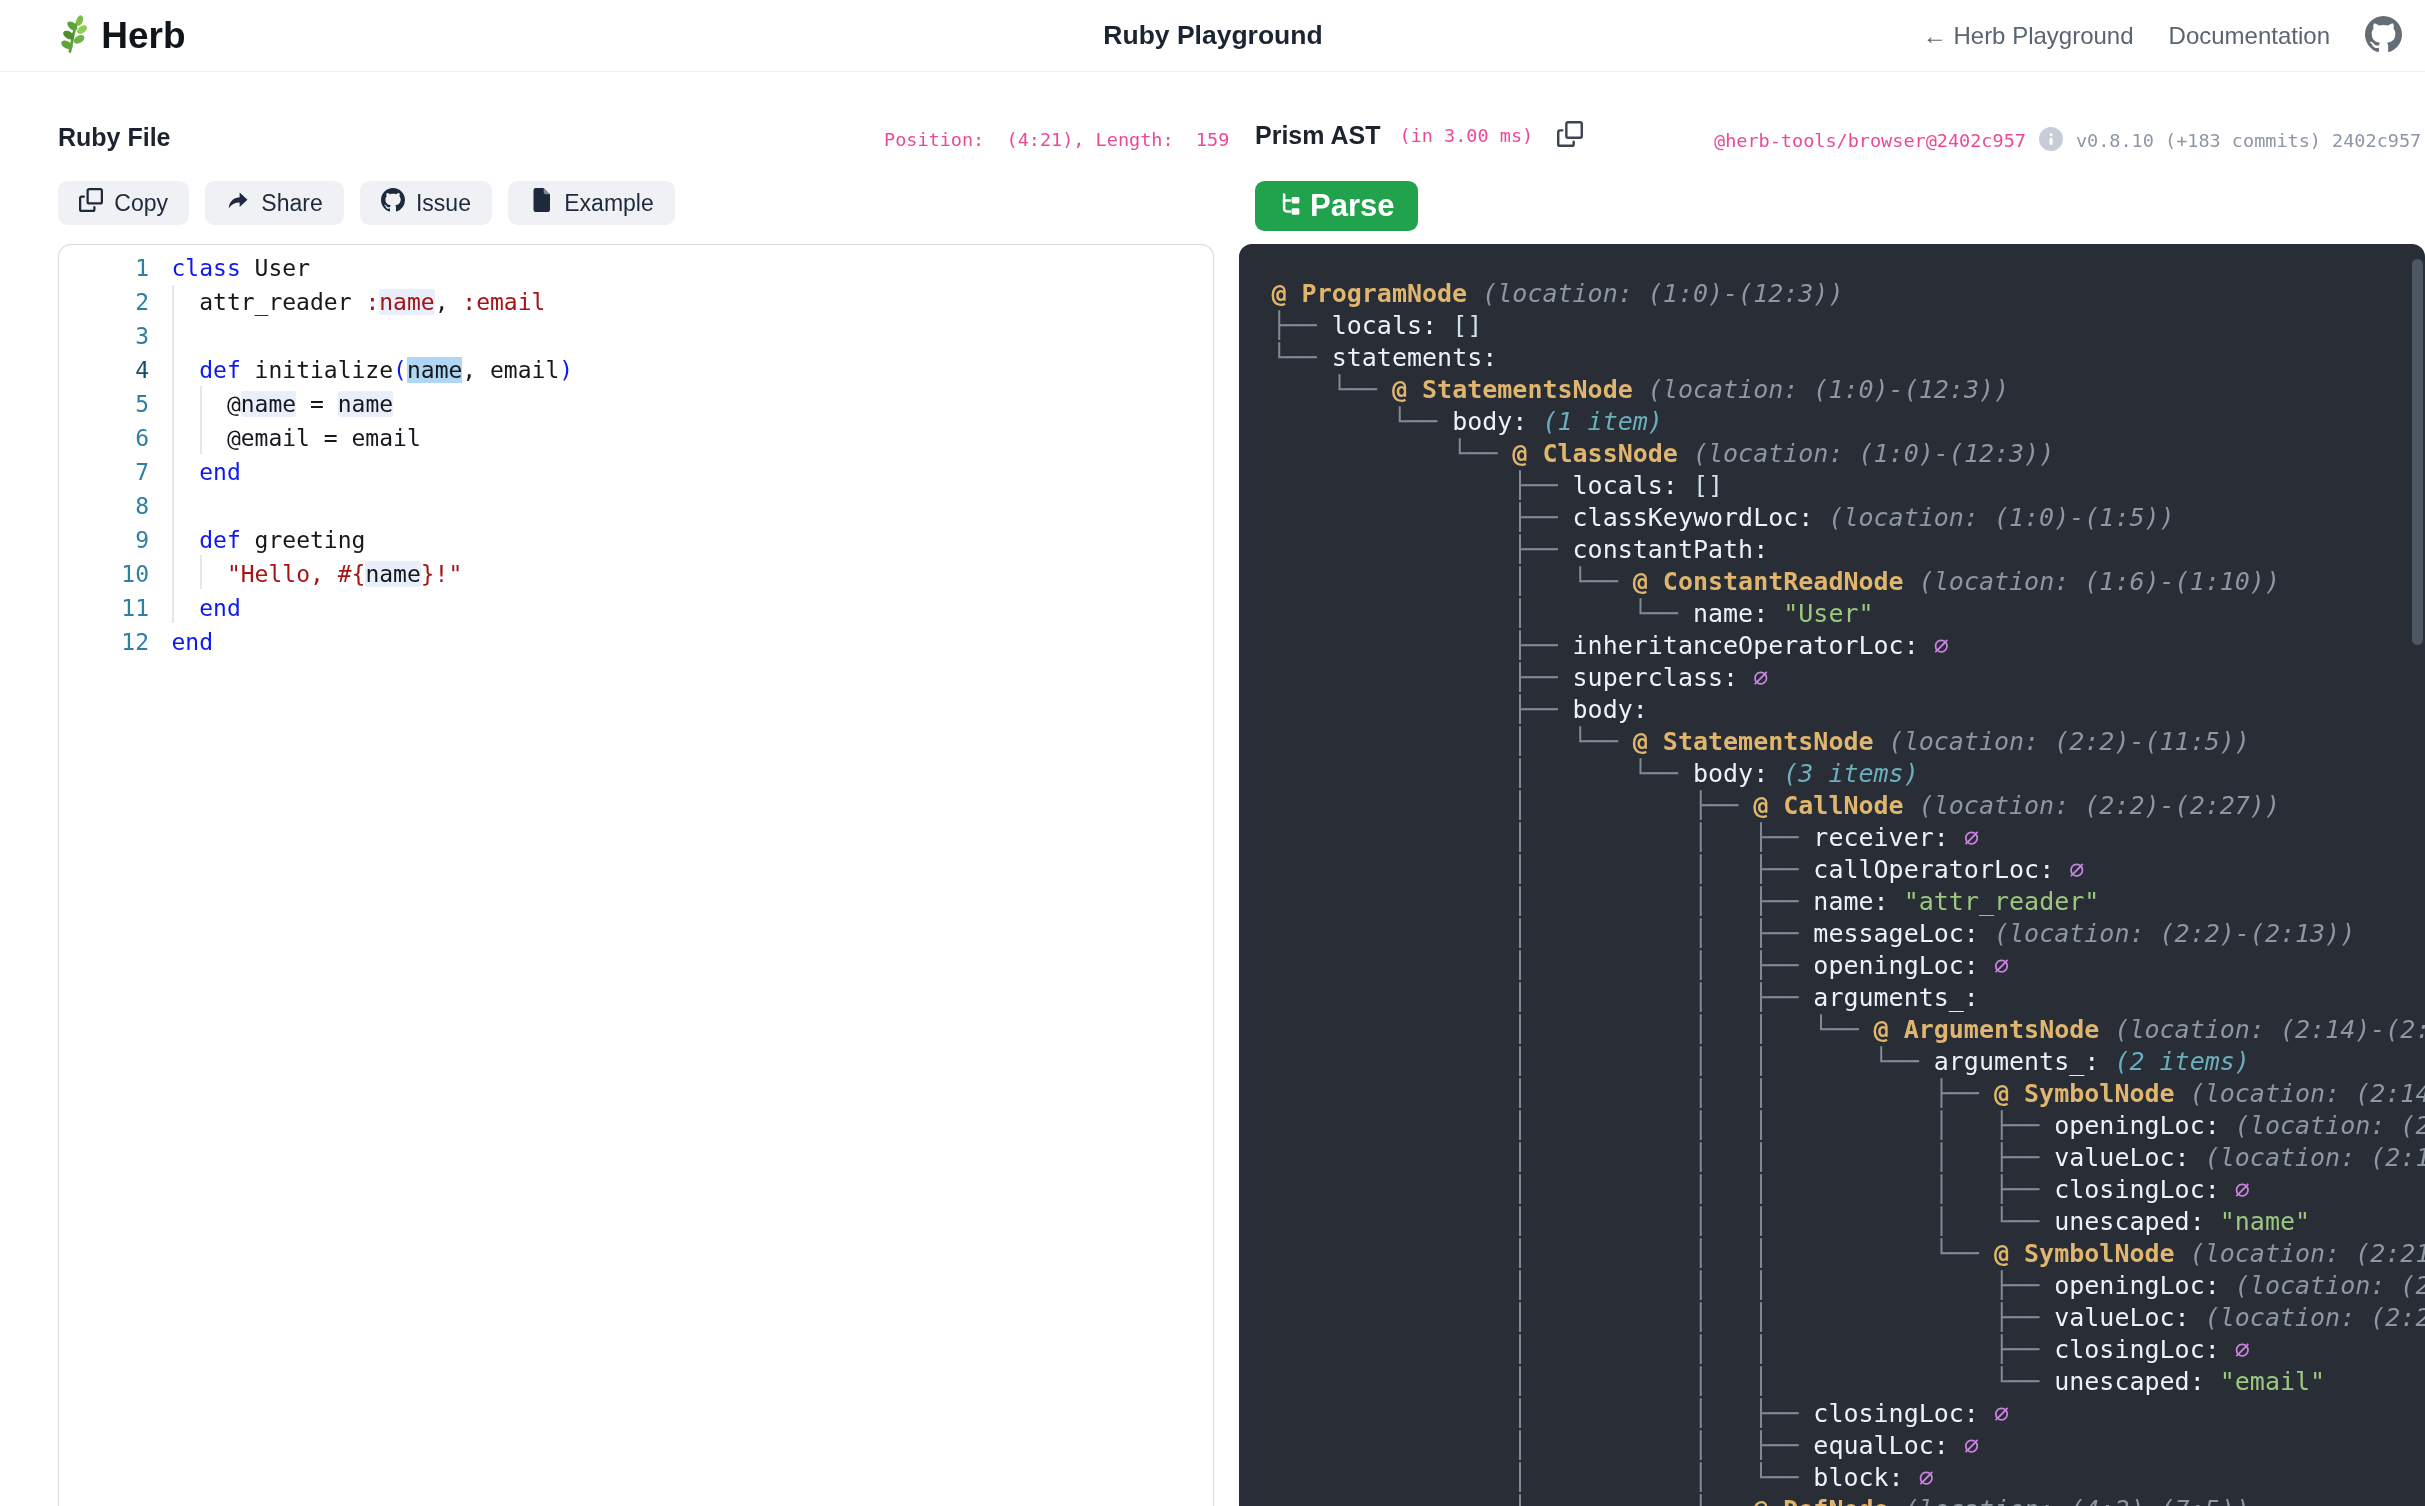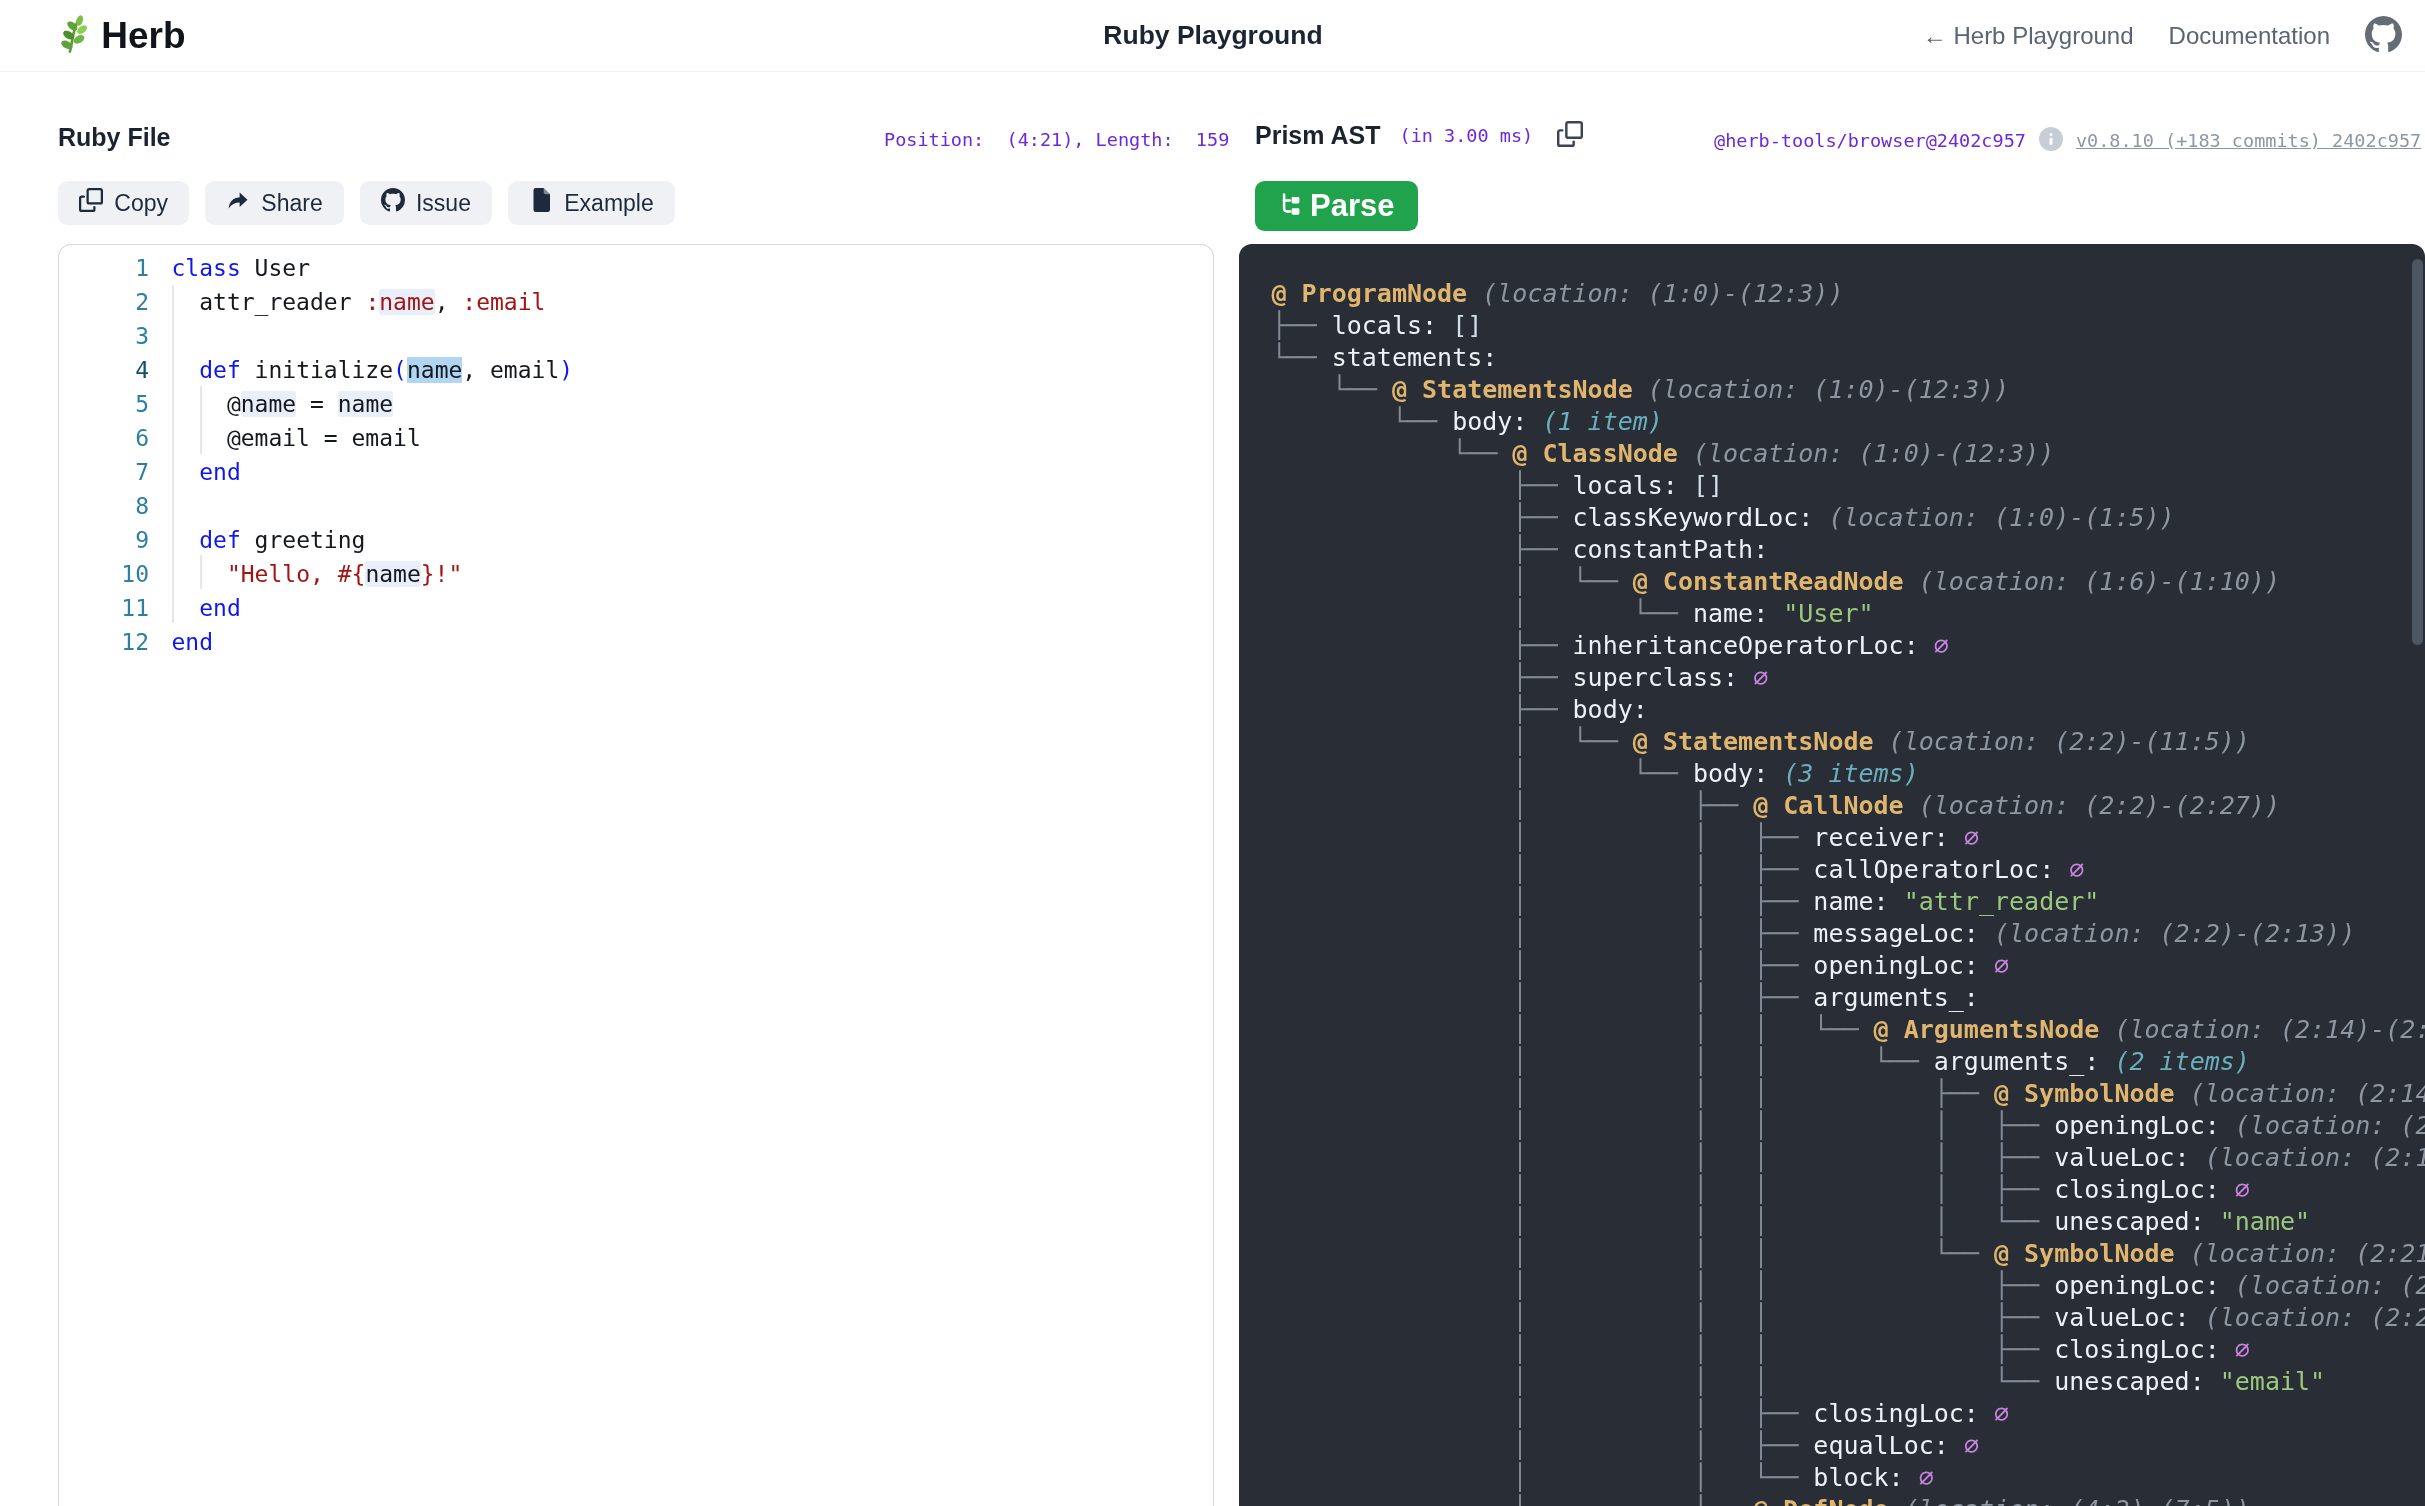--- a/index.html
+++ b/index.html
@@ -9,24 +9,24 @@
   .header{position:relative;height:72px;border-bottom:1.6px solid #eceef1;display:flex;align-items:center;padding:0 24px;box-sizing:border-box;}
   .logo{display:flex;align-items:center;gap:11.3px;margin-left:27px;}
   .logo-text{font-size:37px;font-weight:bold;color:#10151c;}
   .header-title{position:absolute;left:50%;transform:translateX(-50%);font-size:26.5px;font-weight:600;color:#1b2433;}
   .header-right{margin-left:auto;display:flex;align-items:center;gap:35px;}
   .header-link{font-size:24px;color:#5a6472;text-decoration:none;cursor:pointer;}
   
   .abs{position:absolute;}
   .panel-label{font-size:25px;font-weight:bold;color:#1b2330;}
   .mono{font-family:"DejaVu Sans Mono",monospace;}
-  .metagray{font-size:18.5px;color:#6d28d9;white-space:pre;}
+  .metagray{font-size:18.5px;color:#ec4899;white-space:pre;}
   .prism-head{display:flex;align-items:center;gap:19px;}
   .build-group{display:flex;align-items:center;gap:13px;}
-  .version-link{font-size:18.5px;color:#8d96a4;text-decoration:underline;white-space:pre;cursor:pointer;}
+  .version-link{font-size:18.5px;color:#8d96a4;white-space:pre;cursor:pointer;}
   
   .btnrow{display:flex;gap:16px;}
   .btn{display:flex;align-items:center;gap:11.3px;height:44px;padding:0 21px;background:#eff1f4;border-radius:9.6px;
        font-size:23px;font-weight:500;color:#1e293b;cursor:pointer;border:none;}
   .btn svg{flex:none;}
   .toggle{display:flex;height:50px;background:#eff1f4;border-radius:9.6px;align-items:stretch;}
   .toggle-seg{display:flex;align-items:center;padding:0 27px;font-size:23px;font-weight:500;color:#1e293b;border-radius:9.6px;cursor:pointer;}
   .toggle-seg.active{background:#21a24c;color:#fff;}
   .btn-green{display:flex;align-items:center;gap:7px;height:50px;padding:13px 24px;background:#21a24c;border-radius:9.6px;
        font-size:31px;font-weight:600;color:#fff;cursor:pointer;border:none;}

